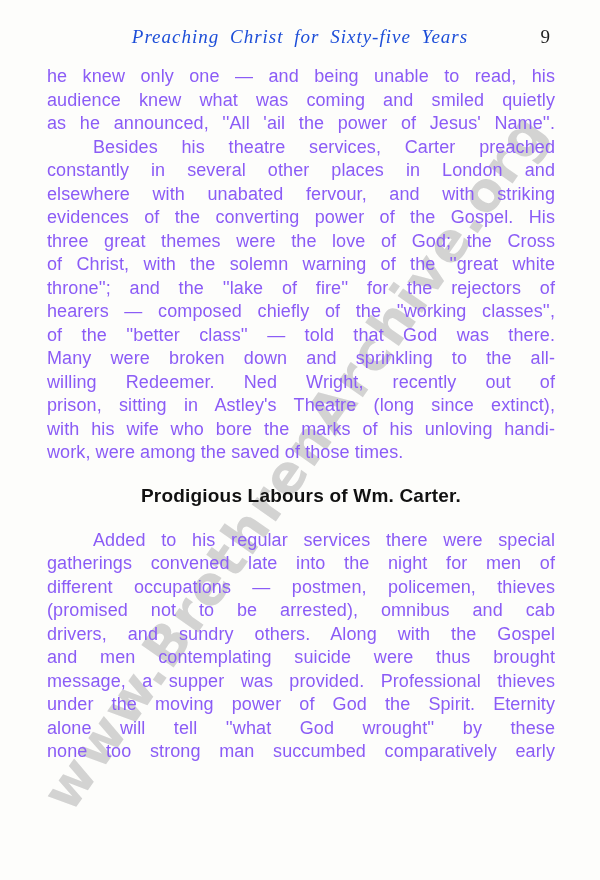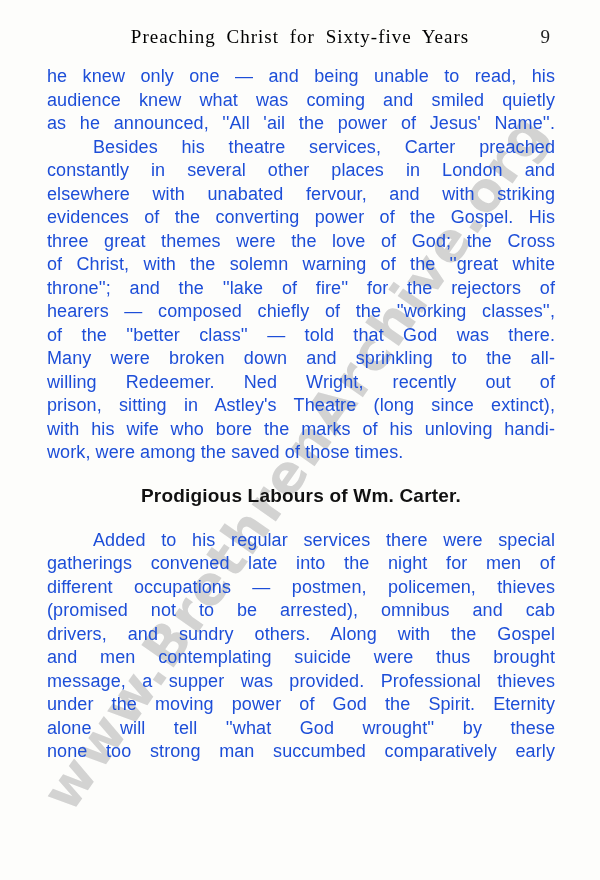--- a/index.html
+++ b/index.html
@@ -23,24 +23,25 @@
     opacity:0.8;
     white-space:nowrap;
     z-index:0;
     user-select:none;
   }
   .header{
     position:absolute;
     top:26px;left:0;right:0;
     text-align:center;
     font-family:"Liberation Serif","DejaVu Serif",serif;
+    font-style:italic;
     font-size:19px;
     letter-spacing:1px;
     word-spacing:5px;
-    color:#000000;
+    color:#1d4ed8;
     z-index:2;
   }
   .page-number{
     position:absolute;
     top:26px;right:50px;
     font-family:"Liberation Serif","DejaVu Serif",serif;
     font-size:19px;
     font-style:normal;
     color:#1f1f1f;
     z-index:2;
@@ -49,21 +50,21 @@
     position:absolute;
     top:65px;left:47px;right:45px;
     z-index:1;
   }
   .line{
     font-size:18px;
     line-height:23.5px;
     letter-spacing:0.1px;
     text-align:justify;
     text-align-last:justify;
-    color:#1d4ed8;
+    color:#8b5cf6;
   }
   .line.indent{padding-left:46px;}
   .line.no-stretch{text-align-last:left;}
   .heading{
     font-size:19px;
     line-height:23px;
     font-weight:bold;
     text-align:center;
     letter-spacing:0.2px;
     margin:19px 0 22px 0;

